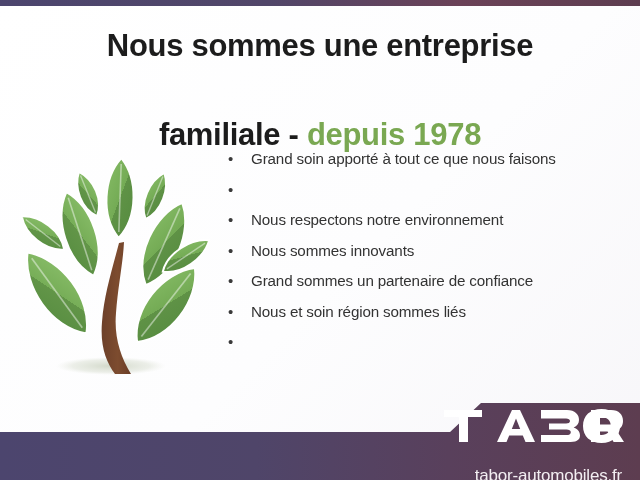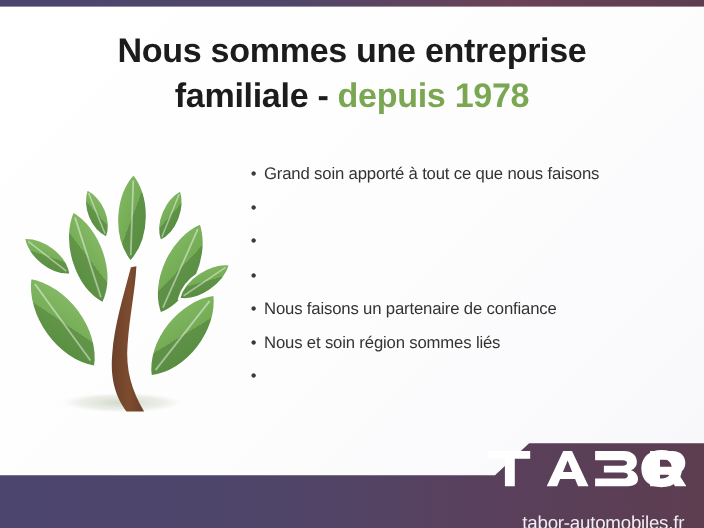--- a/index.html
+++ b/index.html
@@ -40,20 +40,21 @@
     font-weight: bold;
     line-height: 1.32;
     letter-spacing: -0.3px;
     color: #1c1c1c;
   }
   .headline .accent {
     color: #7aa852;
   }
   .headline .line2 {
     display: block;
+    margin-top: 48px;
   }
   
   .bullets {
     position: absolute;
     left: 228px;
     top: 148px;
     width: 400px;
   }
   .bullet-row {
     display: flex;
@@ -67,20 +68,21 @@
     font-size: 15px;
     line-height: 22px;
     text-align: left;
   }
   .bullet-text {
     font-size: 15.2px;
     line-height: 22px;
     color: #333333;
     letter-spacing: -0.15px;
     white-space: nowrap;
+    margin-left: 11px;
   }
   
   .tree {
     position: absolute;
     left: 14px;
     top: 150px;
     width: 200px;
     height: 240px;
   }
   .tree svg {
@@ -215,29 +217,31 @@
       <span class="bullet-dot">•</span>
       <span class="bullet-text">Grand soin apporté à tout ce que nous faisons</span>
     </div>
 
     <div class="bullet-row">
       <span class="bullet-dot">•</span>
     </div>
 
     <div class="bullet-row">
       <span class="bullet-dot">•</span>
-    </div>
-
-    <div class="bullet-row">
-      <span class="bullet-dot">•</span>
-    </div>
-
-    <div class="bullet-row">
-      <span class="bullet-dot">•</span>
-      <span class="bullet-text">Nous faisons un partenaire de confiance</span>
+      <span class="bullet-text">Nous respectons notre environnement</span>
+    </div>
+
+    <div class="bullet-row">
+      <span class="bullet-dot">•</span>
+      <span class="bullet-text">Nous sommes innovants</span>
+    </div>
+
+    <div class="bullet-row">
+      <span class="bullet-dot">•</span>
+      <span class="bullet-text">Grand sommes un partenaire de confiance</span>
     </div>
 
     <div class="bullet-row">
       <span class="bullet-dot">•</span>
       <span class="bullet-text">Nous et soin région sommes liés</span>
     </div>
 
     <div class="bullet-row">
       <span class="bullet-dot">•</span>
     </div>

